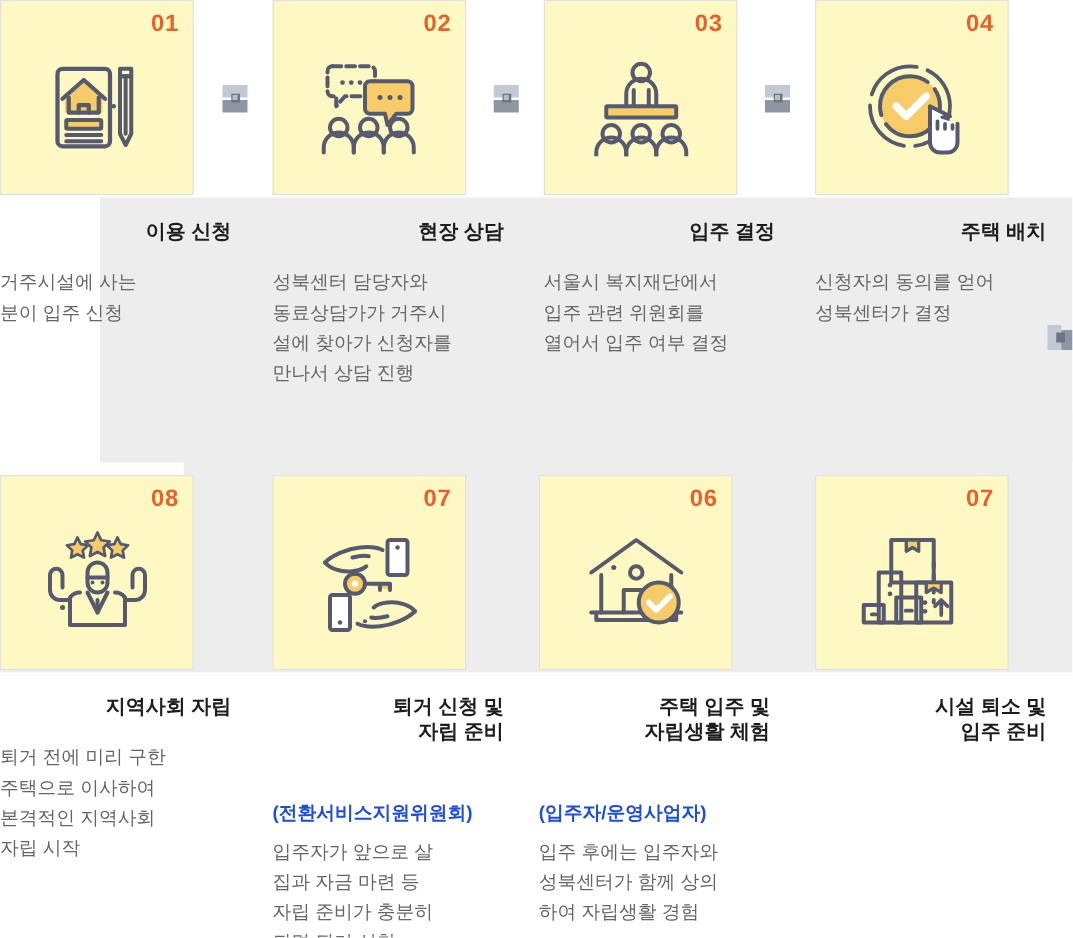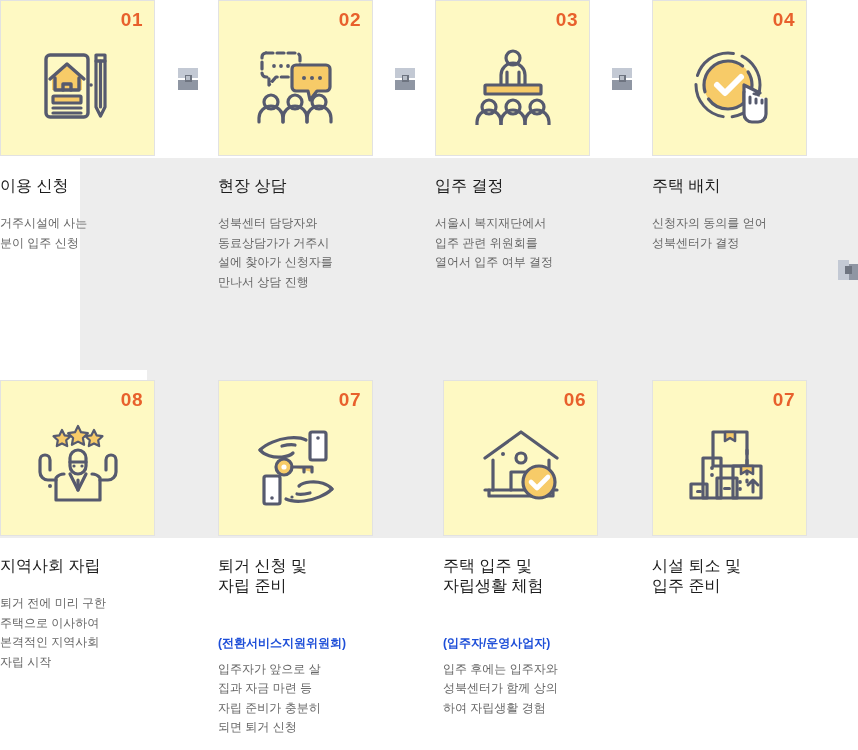--- a/index.html
+++ b/index.html
@@ -49,27 +49,28 @@
     position:absolute;left:0;right:0;top:42px;
     display:flex;align-items:center;justify-content:center;
     height:86px;
   }
   .icon-wrap svg{display:block;}
 
   .txt{
     position:absolute;left:0;top:176px;width:185px;
   }
   .title{
-    font-size:16px;font-weight:normal;color:#1c1c1c;
+    font-size:16px;font-weight:bold;color:#1c1c1c;
     line-height:1.28;
     margin:0 0 18px 0;
     white-space:pre-line;
+    text-align:right;
   }
   .desc{
-    font-size:12px;color:#666666;
+    font-size:15px;color:#666666;
     line-height:1.62;
     margin:0;
     white-space:pre-line;
   }
   .desc .sub{display:block;color:#1d4ed8;font-weight:bold;margin-bottom:6px;}
 
   
   .conn{
     position:absolute;
     width:20px;height:22px;
@@ -328,21 +329,21 @@
 자립 준비</div>
       <div class="desc">
         <span class="sub">(전환서비스지원위원회)</span><span>입주자가 앞으로 살
 집과 자금 마련 등
 자립 준비가 충분히
 되면 퇴거 신청</span>
       </div>
     </div>
   </div>
 
-  <div class="step" style="left:443px">
+  <div class="step" style="left:431px">
     <div class="card">
       <div class="num">06</div>
       <div class="icon-wrap">
         <svg width="88" height="80" viewBox="0 0 88 80">
           <g fill="none" stroke="#565a6e" stroke-width="3.2" stroke-linecap="round" stroke-linejoin="round">
             <path d="M8 32 44 6l36 26"></path>
             <path d="M16 34v30M72 34v18"></path>
             <path d="M8 64h72"></path>
             <path d="M12 64v6h64v-6"></path>
             <circle cx="44" cy="32" r="5"></circle>

